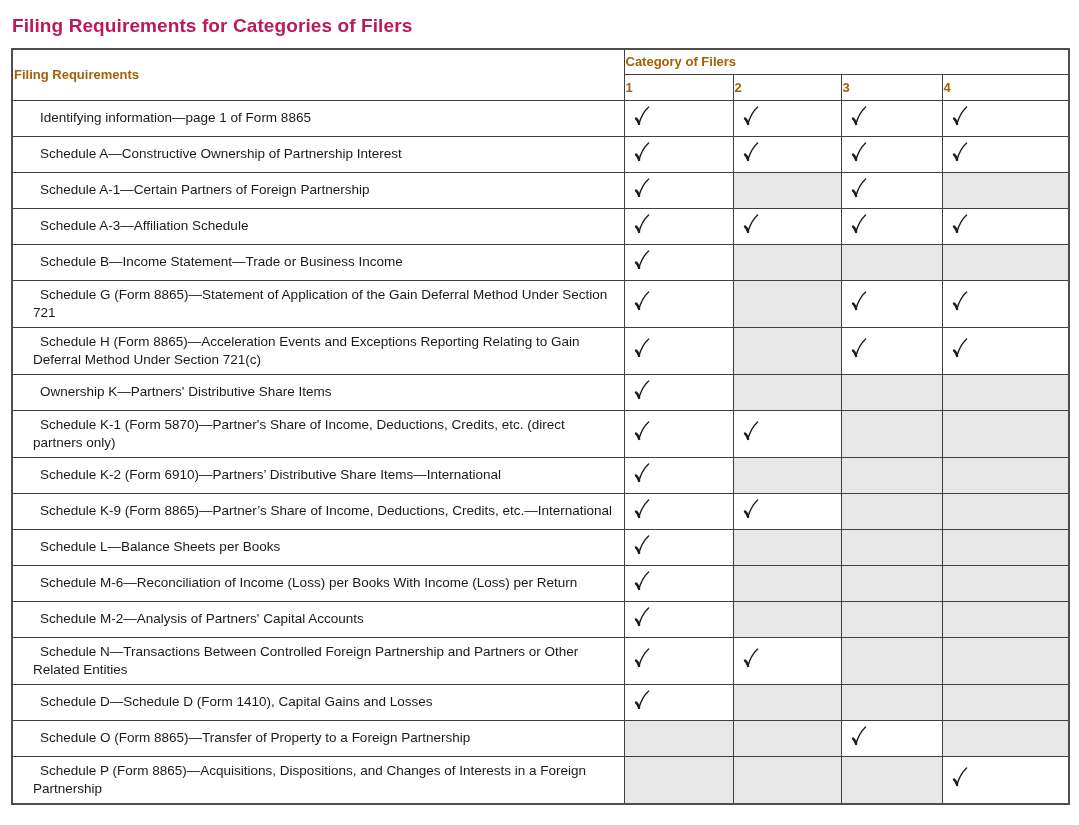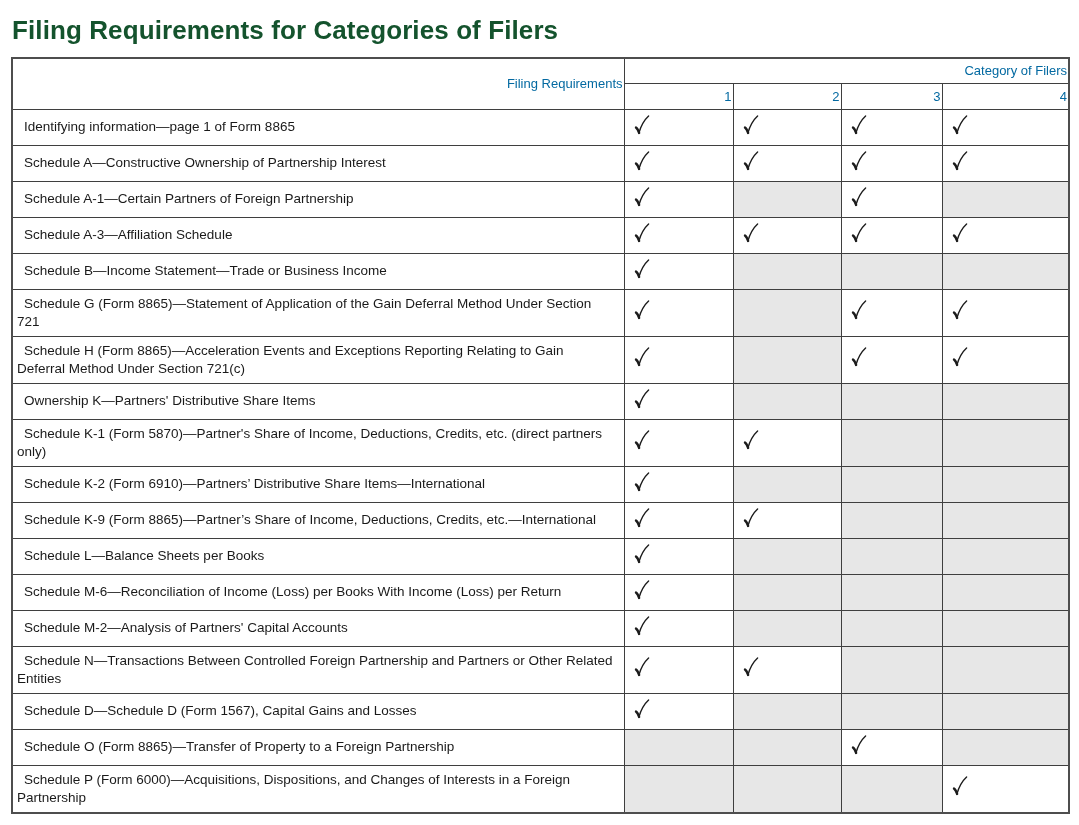--- a/index.html
+++ b/index.html
@@ -6,49 +6,49 @@
     margin: 0;
     padding: 0;
     background: #ffffff;
     width: 1079px;
     height: 825px;
     overflow: hidden;
     font-family: "Liberation Sans", sans-serif;
     color: #1a1a1a;
   }
   .page-title {
-    font-size: 26px;
+    font-size: 19px;
     font-weight: bold;
-    color: #14532d;
+    color: #be185d;
     margin: 15px 0 11px 12px;
     letter-spacing: 0.1px;
   }
   table.req-table {
     border-collapse: collapse;
     table-layout: fixed;
     margin-left: 11px;
     width: 1057px;
     border: 2px solid #4e4e4e;
   }
   .req-table th, .req-table td {
     border: 1px solid #3f3f3f;
   }
   .req-table thead th {
     font-size: 13px;
-    font-weight: normal;
-    text-align: right;
-    color: #0369a1;
+    font-weight: bold;
+    text-align: left;
+    color: #a16207;
     background: #fff;
   }
   .hdr-group { height: 25px; }
   .hdr-nums th { height: 23px; }
   td.req {
     font-size: 13.5px;
     line-height: 18px;
-    padding: 5px 10px 5px 4px;
+    padding: 5px 10px 5px 20px;
     text-indent: 7px;
     height: 25px;
     vertical-align: middle;
     background: #fff;
   }
   td.cat {
     vertical-align: middle;
     padding-left: 9px;
     background: #fff;
   }
@@ -410,21 +410,21 @@
     <svg width="17" height="21" viewBox="0 0 17 21" aria-hidden="true">
       <path d="M2 12.6 C3.2 13.2 4.2 15.2 5.1 17.9" fill="none" stroke="#1c1c1c" stroke-width="2.4" stroke-linecap="round"></path>
       <path d="M4.8 18.2 C6.8 11.3 10 5.2 14.6 1.0" fill="none" stroke="#1c1c1c" stroke-width="1.4" stroke-linecap="round"></path>
     </svg>
   </span>
 </td>
         <td class="cat shaded"></td>
         <td class="cat shaded"></td>
       </tr>
       <tr>
-        <td class="req">Schedule D—Schedule D (Form 1567), Capital Gains and Losses</td>
+        <td class="req">Schedule D—Schedule D (Form 1410), Capital Gains and Losses</td>
         <td class="cat checked">
   <span class="check">
     <svg width="17" height="21" viewBox="0 0 17 21" aria-hidden="true">
       <path d="M2 12.6 C3.2 13.2 4.2 15.2 5.1 17.9" fill="none" stroke="#1c1c1c" stroke-width="2.4" stroke-linecap="round"></path>
       <path d="M4.8 18.2 C6.8 11.3 10 5.2 14.6 1.0" fill="none" stroke="#1c1c1c" stroke-width="1.4" stroke-linecap="round"></path>
     </svg>
   </span>
 </td>
         <td class="cat shaded"></td>
         <td class="cat shaded"></td>
@@ -438,21 +438,21 @@
   <span class="check">
     <svg width="17" height="21" viewBox="0 0 17 21" aria-hidden="true">
       <path d="M2 12.6 C3.2 13.2 4.2 15.2 5.1 17.9" fill="none" stroke="#1c1c1c" stroke-width="2.4" stroke-linecap="round"></path>
       <path d="M4.8 18.2 C6.8 11.3 10 5.2 14.6 1.0" fill="none" stroke="#1c1c1c" stroke-width="1.4" stroke-linecap="round"></path>
     </svg>
   </span>
 </td>
         <td class="cat shaded"></td>
       </tr>
       <tr>
-        <td class="req">Schedule P (Form 6000)—Acquisitions, Dispositions, and Changes of Interests in a Foreign Partnership</td>
+        <td class="req">Schedule P (Form 8865)—Acquisitions, Dispositions, and Changes of Interests in a Foreign Partnership</td>
         <td class="cat shaded"></td>
         <td class="cat shaded"></td>
         <td class="cat shaded"></td>
         <td class="cat checked">
   <span class="check">
     <svg width="17" height="21" viewBox="0 0 17 21" aria-hidden="true">
       <path d="M2 12.6 C3.2 13.2 4.2 15.2 5.1 17.9" fill="none" stroke="#1c1c1c" stroke-width="2.4" stroke-linecap="round"></path>
       <path d="M4.8 18.2 C6.8 11.3 10 5.2 14.6 1.0" fill="none" stroke="#1c1c1c" stroke-width="1.4" stroke-linecap="round"></path>
     </svg>
   </span>

